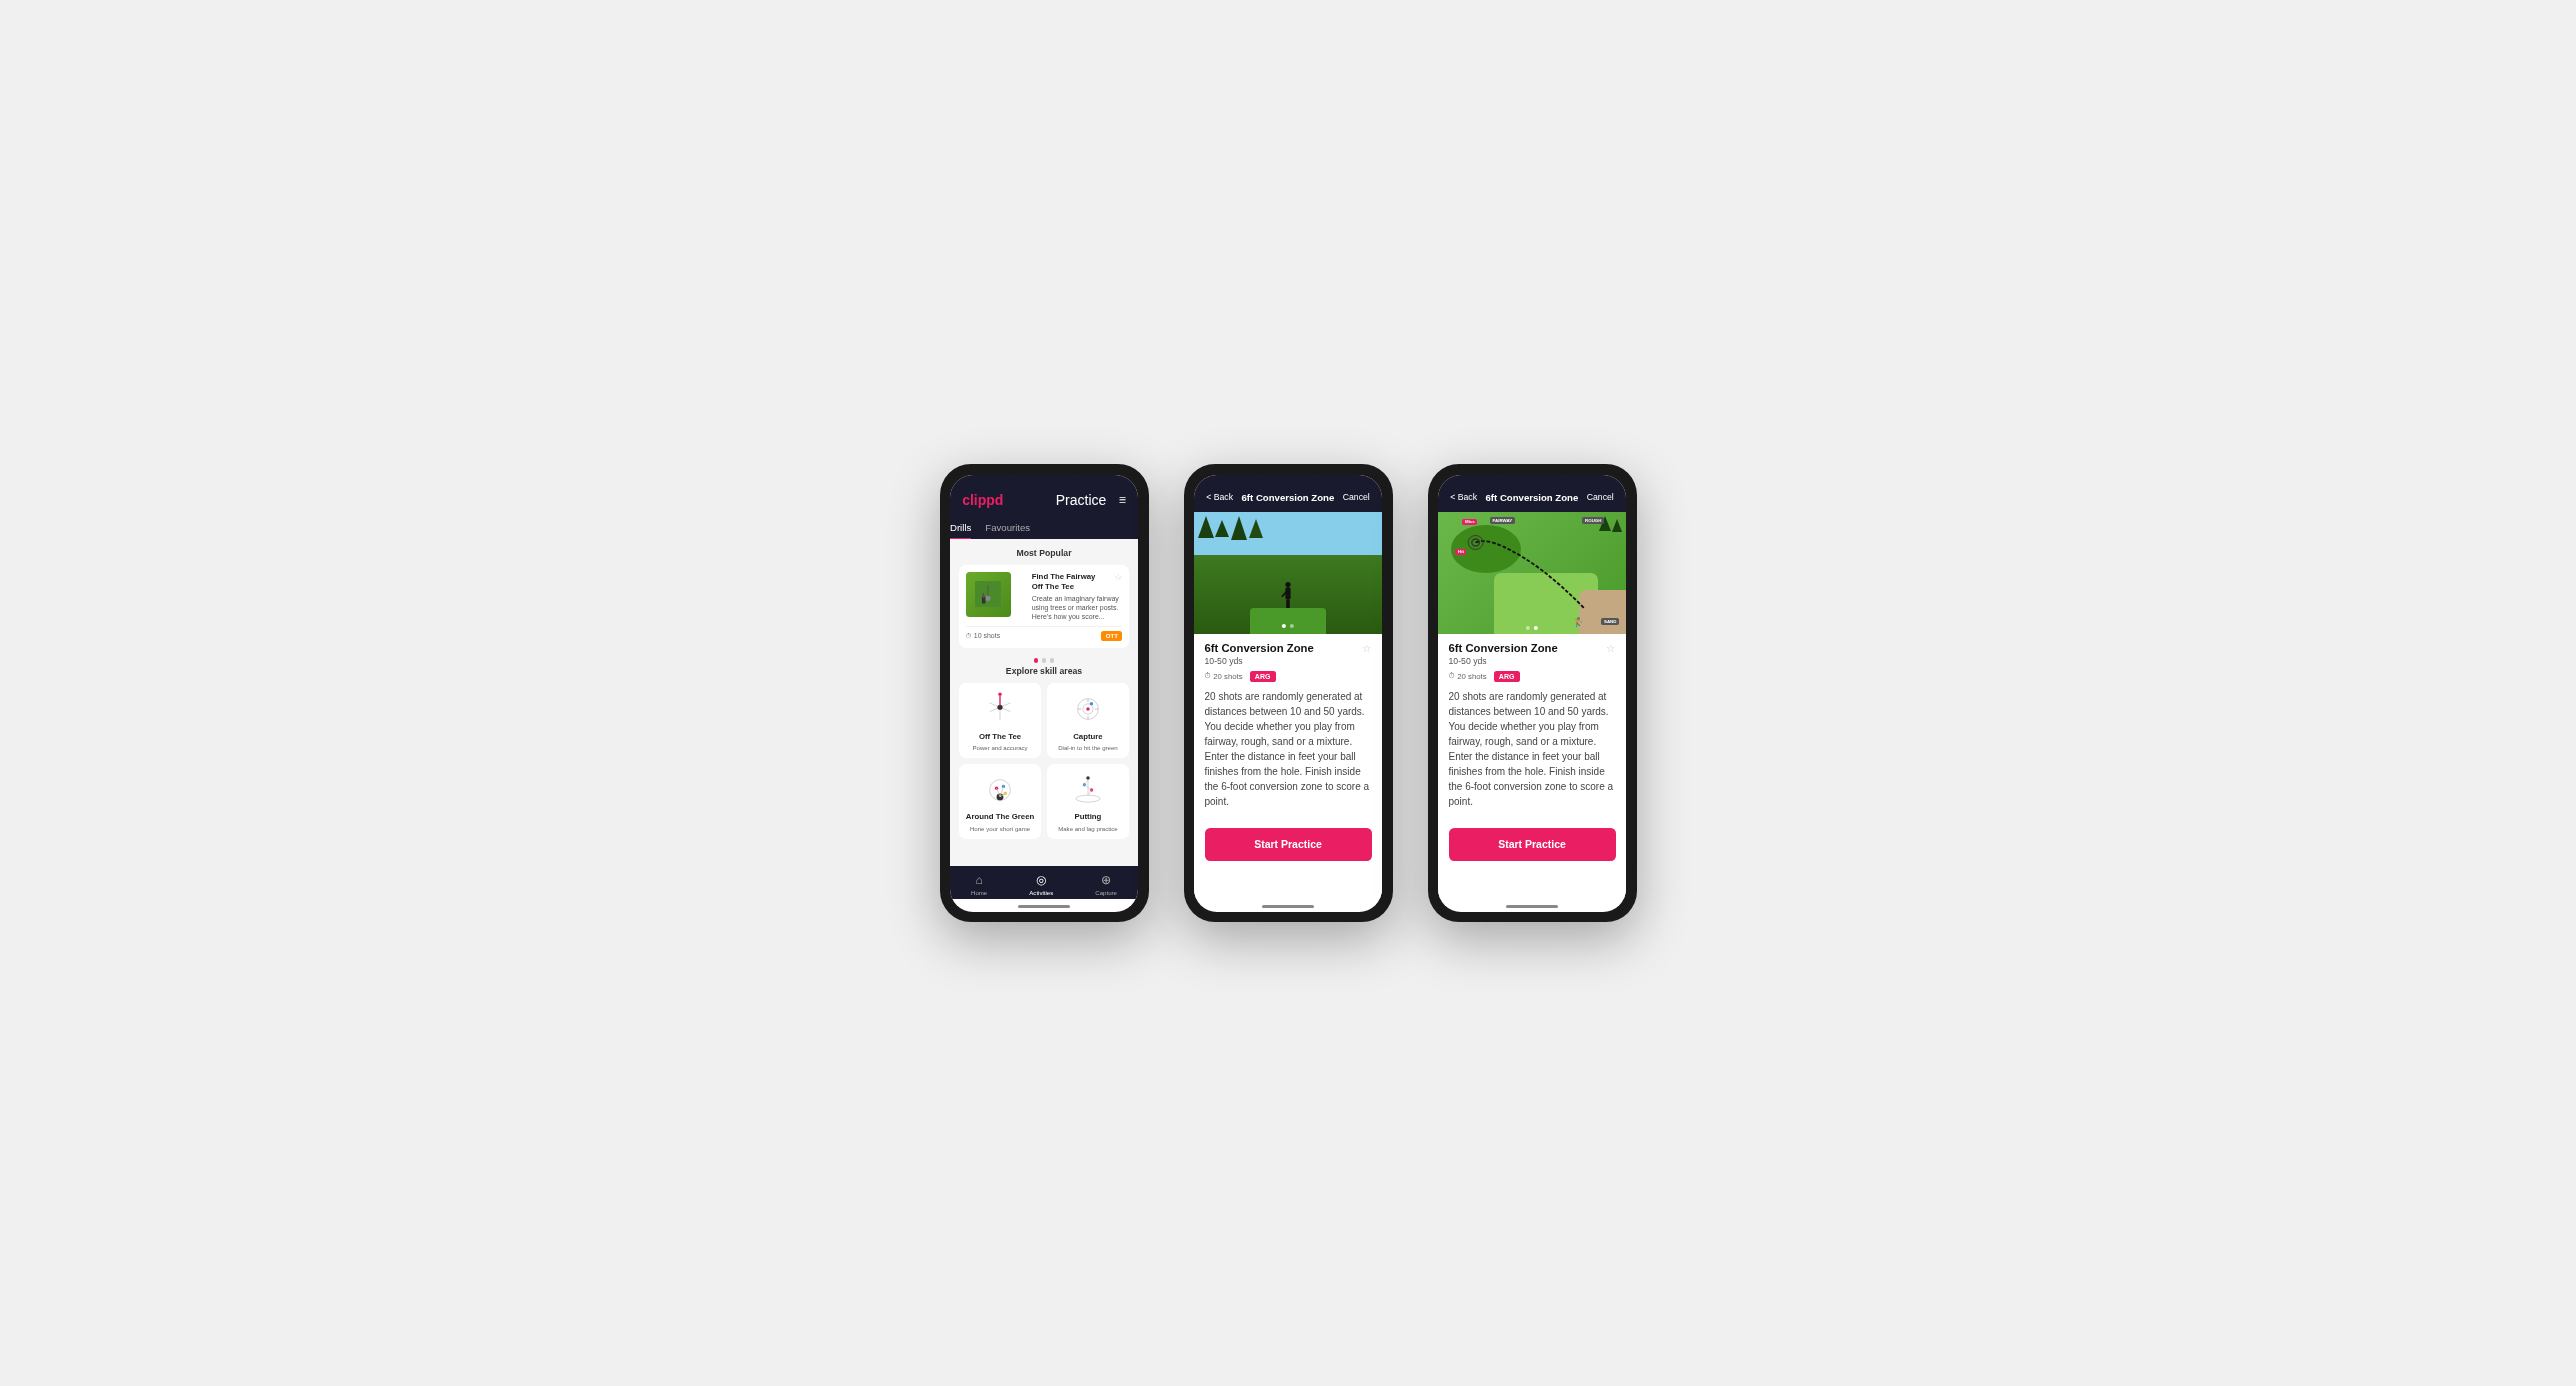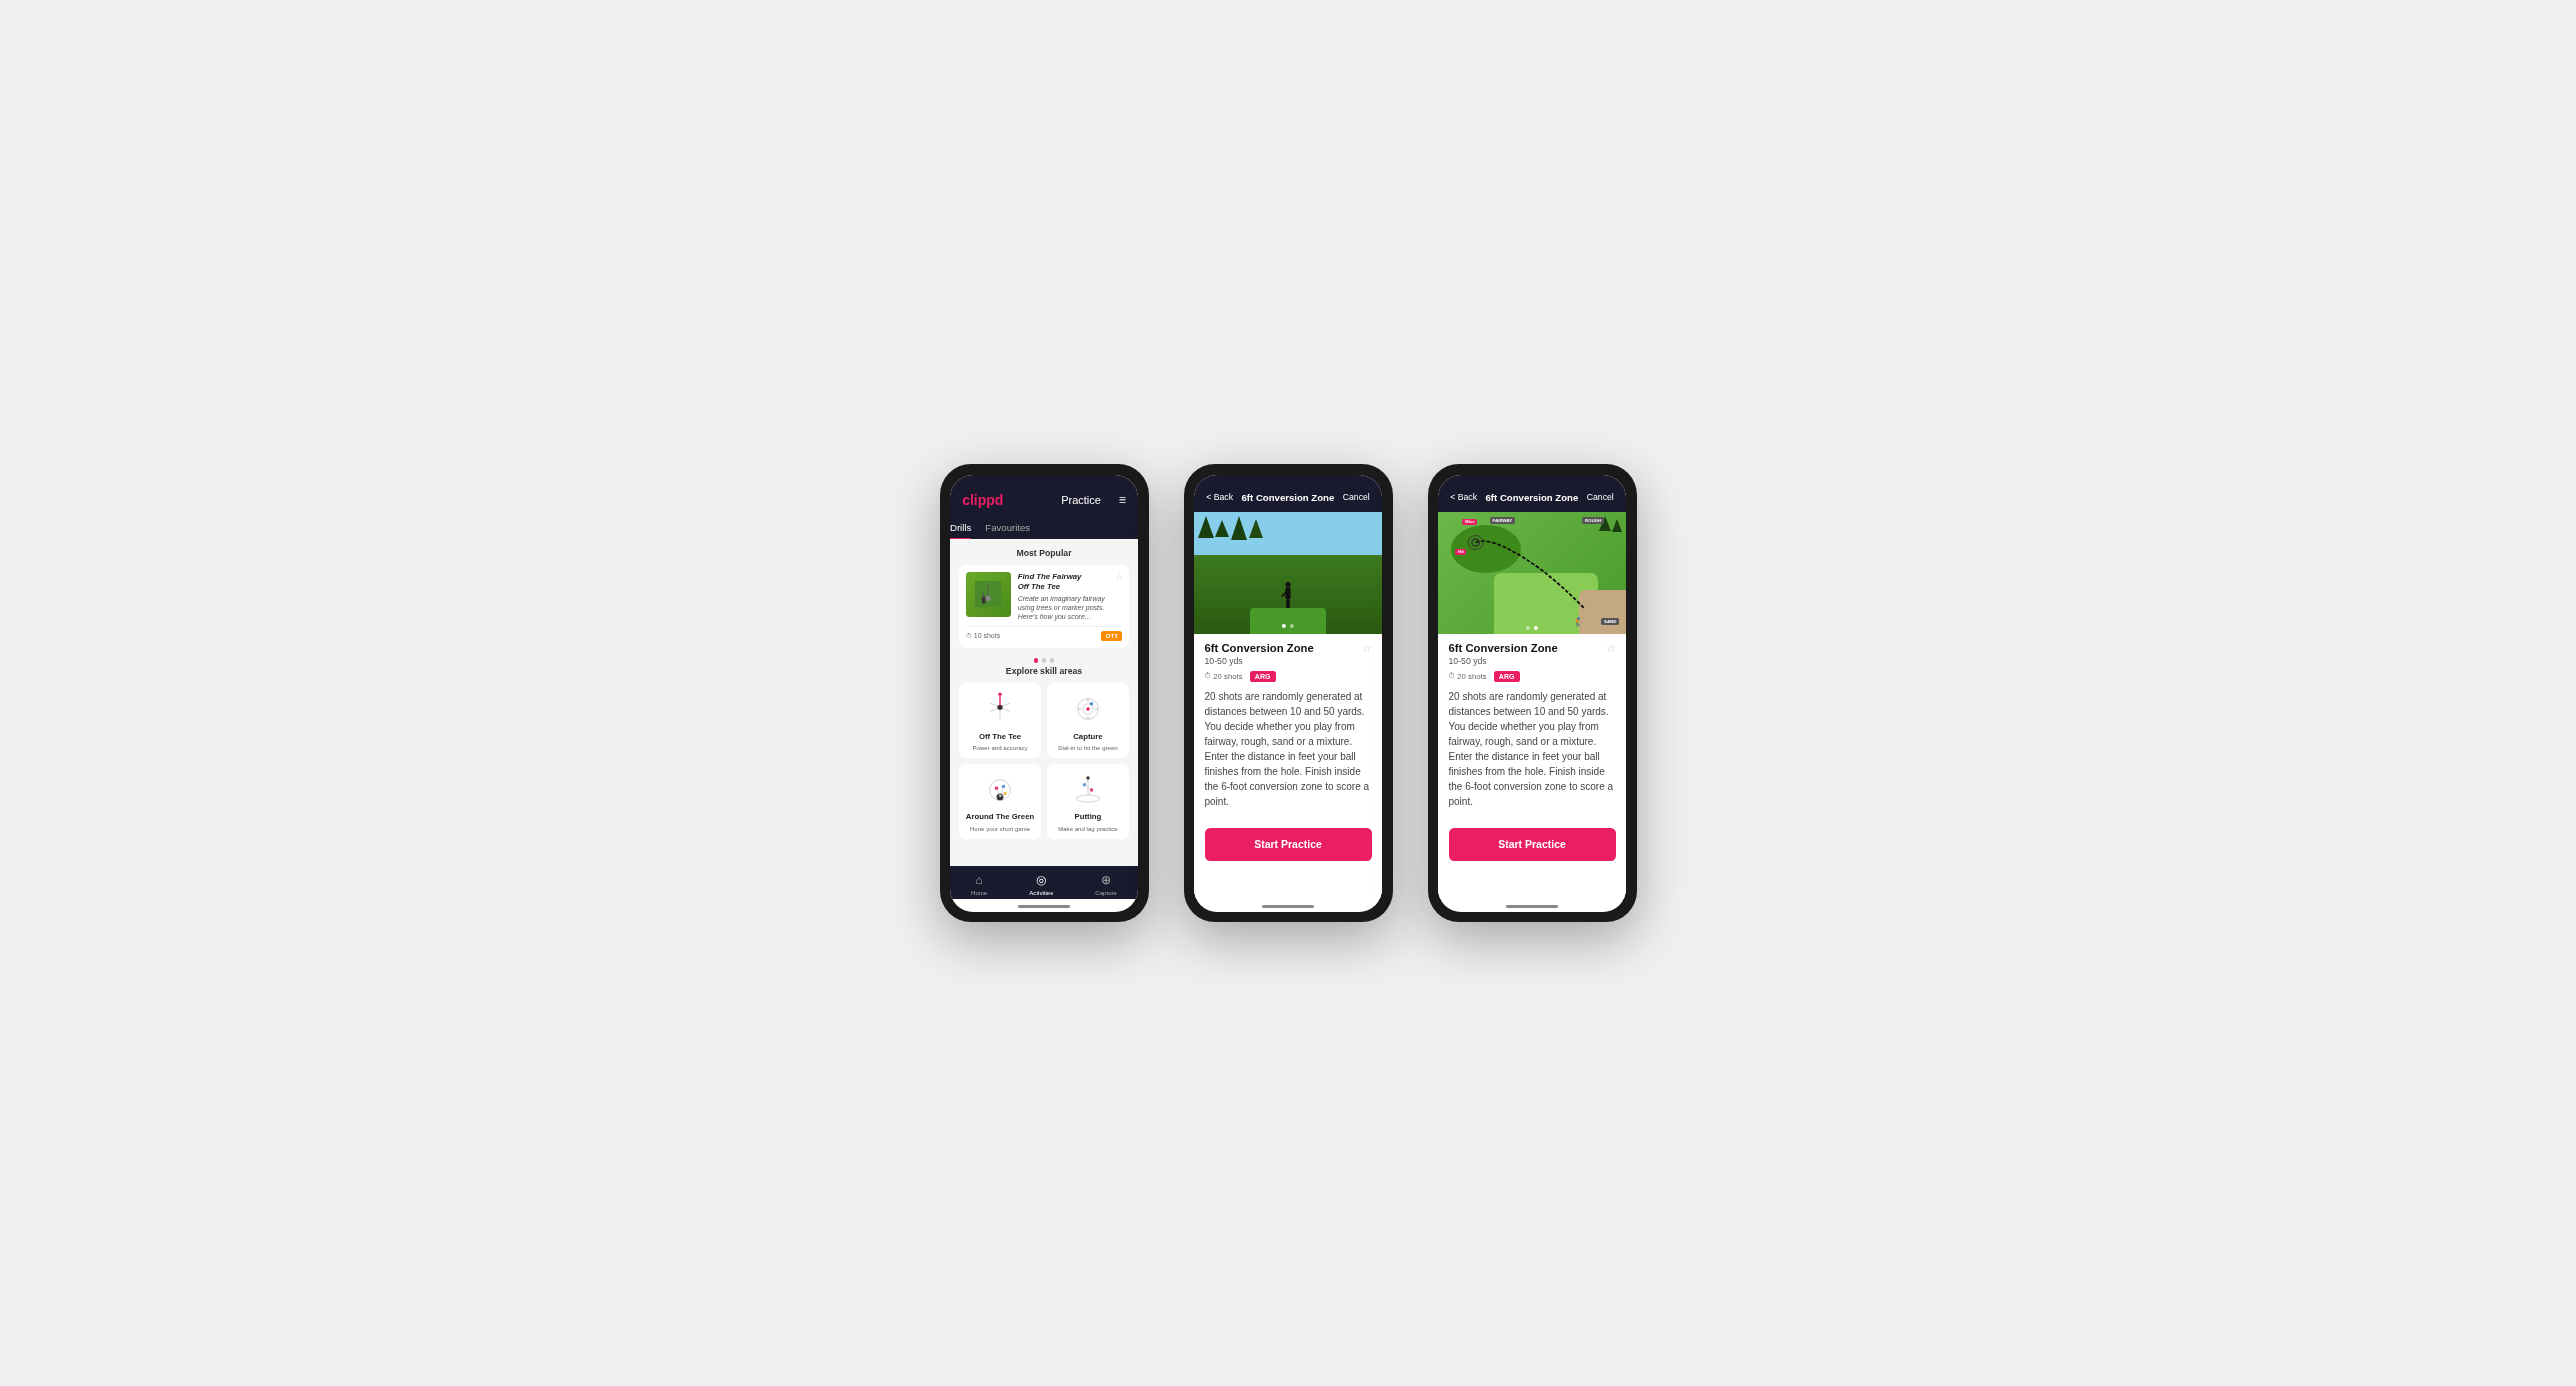--- a/index.html
+++ b/index.html
@@ -61,21 +61,21 @@
       align-items: center;
       flex-shrink: 0;
     }
     .s1-logo {
       color: #e91e63;
       font-weight: 700;
       font-size: 14px;
     }
     .s1-header-title {
       color: #fff;
-      font-size: 11px;
+      font-size: 14px;
       margin-left: 40px;
     }
     .s1-menu-icon {
       color: #fff;
       font-size: 12.2px;
     }
     .s1-tabs {
       background: #1a1a2e;
       display: flex;
       padding: 0 0;
@@ -107,22 +107,21 @@
     }
     .s1-card {
       background: #fff;
       border-radius: 7px;
       padding: 7px;
       margin-bottom: 7px;
       position: relative;
     }
     .s1-card-inner {
       display: flex;
-      gap: 7px;
-      font-style: italic;
+      gap: 21px;
     }
     .s1-card-img {
       width: 45px;
       height: 45px;
       border-radius: 3.5px;
       background: #8BC34A;
       flex-shrink: 0;
       overflow: hidden;
       position: relative;
     }

